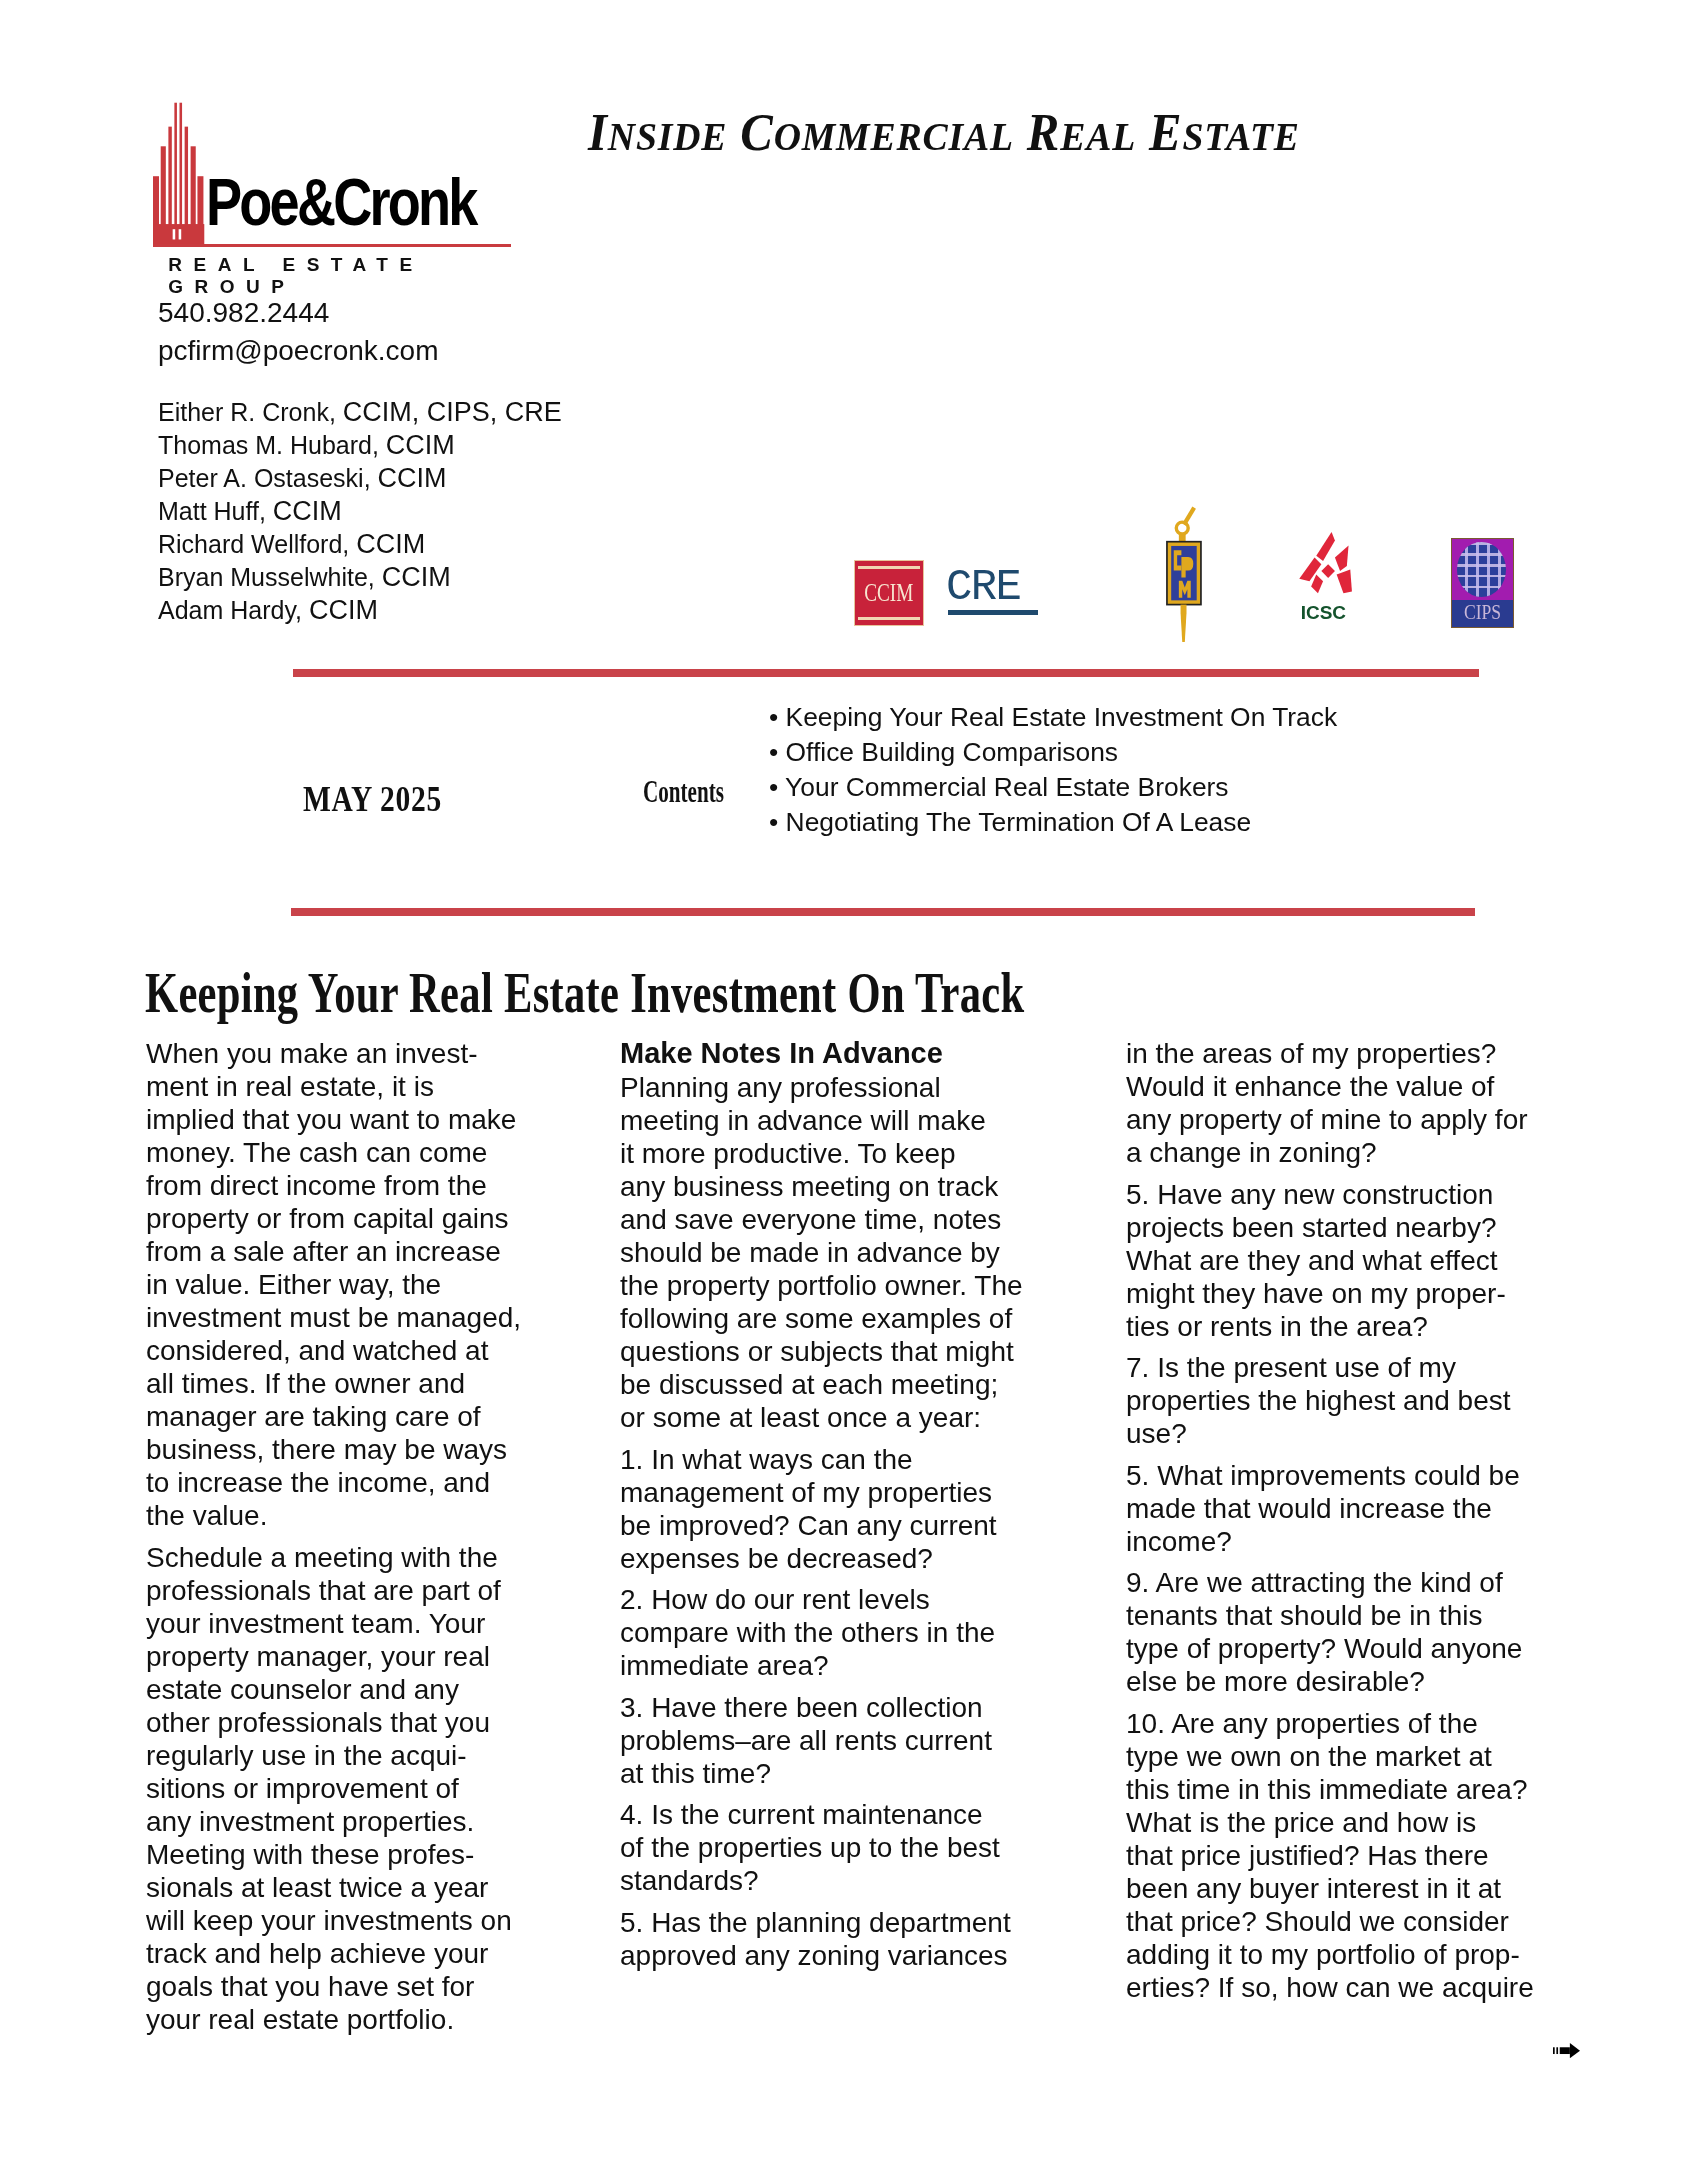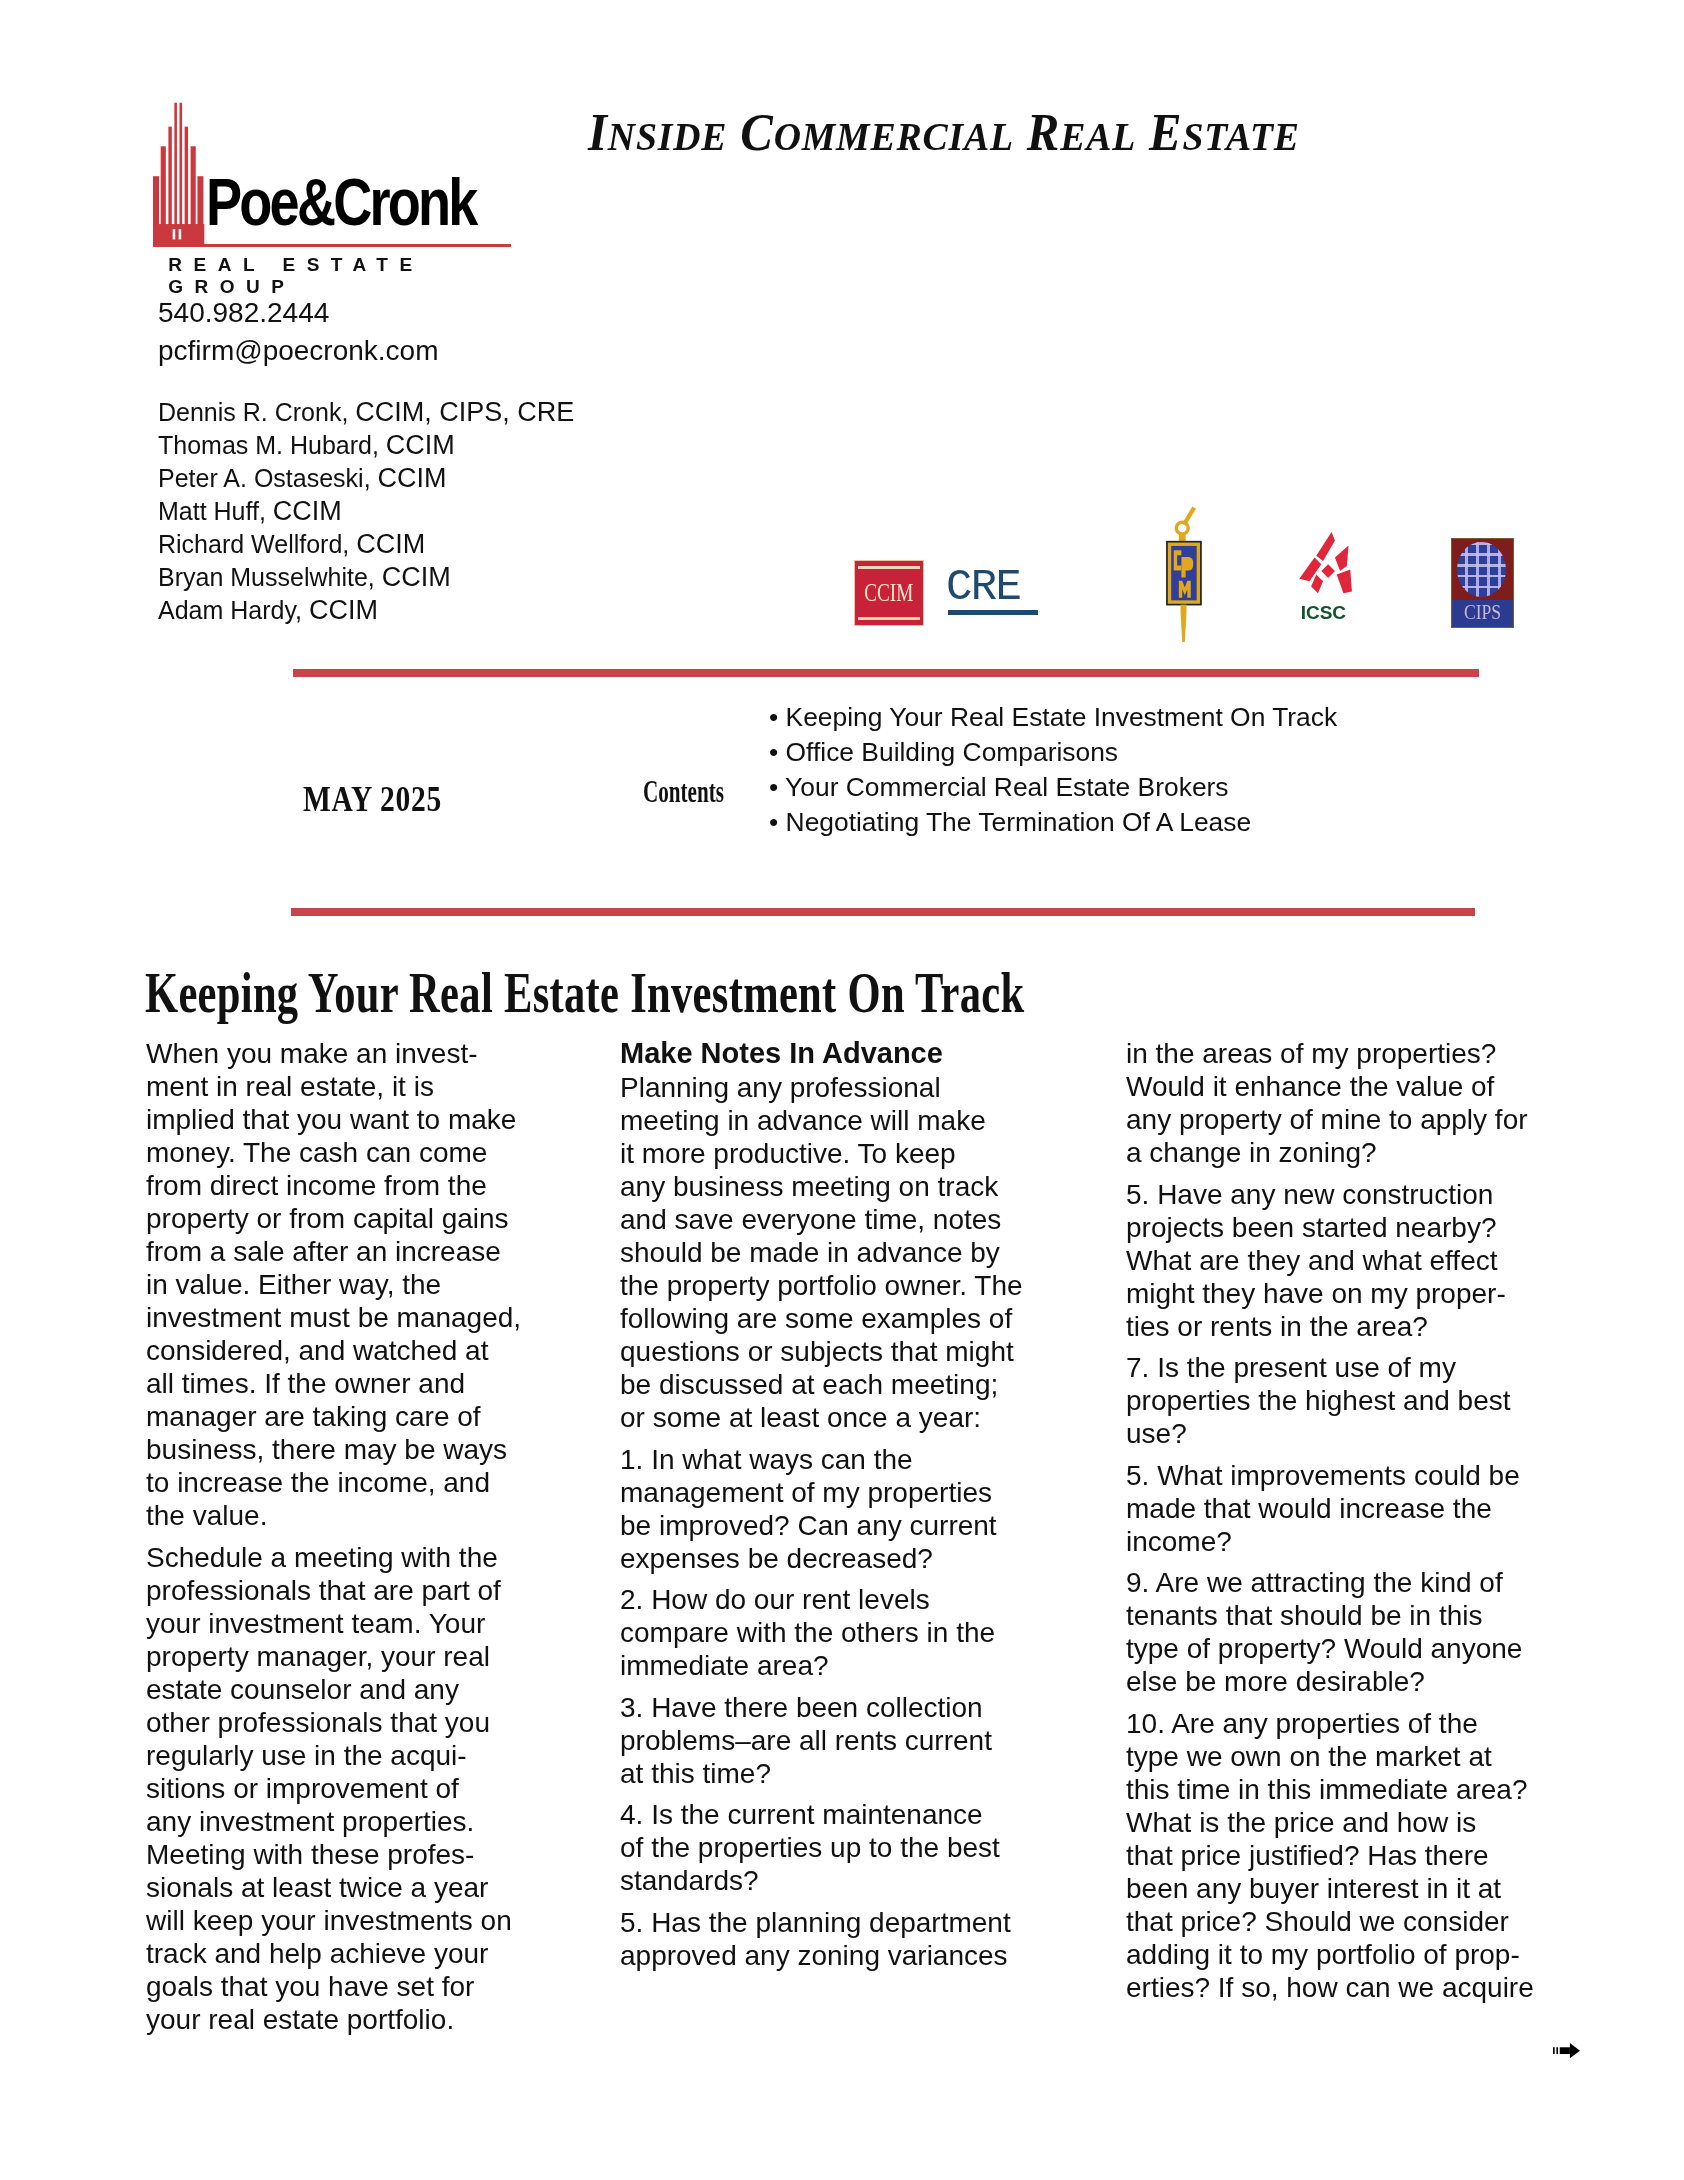--- a/index.html
+++ b/index.html
@@ -26,21 +26,21 @@
   #aff-ccim { left:854px; top:560px; width:70px; height:66px; background:#c8223a; border:1.7px solid #e7c49a; box-sizing:border-box; display:flex; align-items:center; justify-content:center; }
   #aff-ccim::before, #aff-ccim::after { content:""; position:absolute; left:3.4px; right:3.4px; height:2.6px; background:#f1d6b3; }
   #aff-ccim::before { top:5.1px; } #aff-ccim::after { bottom:5.1px; }
   #aff-ccim span { font-family:"Liberation Serif", serif; font-size:25.6px; color:#f7e6d0; transform:scaleX(0.75); display:inline-block; }
   #aff-cre { left:946px; top:562px; width:94px; height:60px; }
   #aff-cre span { font-family:Liberation Mono, monospace; font-size:44px; color:#1f4a6e; letter-spacing:-1.7px; display:block; }
   #aff-cre i { display:block; height:5.1px; background:#1f4a6e; margin:-1.7px 1.7px 0; }
   #aff-cpm { left:1165px; top:506px; width:43px; height:136px; }
   #aff-icsc { left:1299px; top:532px; width:60px; height:94px; }
   #aff-icsc span { position:absolute; left:1.7px; top:70px; font-weight:bold; font-size:19px; color:#14532d; }
-  #aff-cips { left:1451px; top:538px; width:63px; height:90px; background:#7f1d1d; border:1.7px solid #7a5a30; box-sizing:border-box; overflow:hidden; }
+  #aff-cips { left:1451px; top:538px; width:63px; height:90px; background:#a21caf; border:1.7px solid #7a5a30; box-sizing:border-box; overflow:hidden; }
   #aff-cips .globe { position:absolute; left:5.1px; top:3.4px; width:49px; height:55px; border-radius:50%; background:repeating-linear-gradient(0deg,#2c3f9b 0 8.5px,#b8b0e0 8.5px 11px), #2c3f9b; }
   #aff-cips .globe::after { content:""; position:absolute; inset:0; border-radius:50%; background:repeating-linear-gradient(90deg,transparent 0 8.5px,rgba(200,190,240,.85) 8.5px 11px); }
   #aff-cips .bar { position:absolute; left:0; right:0; bottom:0; height:27px; background:#2a3b90; }
   #aff-cips span { position:absolute; left:0; right:0; bottom:1.7px; text-align:center; font-family:"Liberation Serif", serif; font-size:22px; color:#c9b7d8; transform:scaleX(0.8); }
 
   
   .red-rule { position:absolute; height:7.7px; background:#c9434a; }
   #rule-top { left:293px; top:669px; width:1186px; }
   #rule-bottom { left:291px; top:908px; width:1184px; }
 
@@ -91,21 +91,21 @@
   <span>R</span><span class="sc">EAL</span>
   <span>E</span><span class="sc">STATE</span>
 </div>
 
 <div id="contact" class="abs">
   <div>540.982.2444</div>
   <div>pcfirm@poecronk.com</div>
 </div>
 
 <div id="staff" class="abs">
-  <div><span>Dennis R. Cronk, </span><span class="cred">CCIM, CIPS, CRE</span></div>
+  <div><span>Either R. Cronk, </span><span class="cred">CCIM, CIPS, CRE</span></div>
   <div><span>Thomas M. Hubard, </span><span class="cred">CCIM</span></div>
   <div><span>Peter A. Ostaseski, </span><span class="cred">CCIM</span></div>
   <div><span>Matt Huff, </span><span class="cred">CCIM</span></div>
   <div><span>Richard Wellford, </span><span class="cred">CCIM</span></div>
   <div><span>Bryan Musselwhite, </span><span class="cred">CCIM</span></div>
   <div><span>Adam Hardy, </span><span class="cred">CCIM</span></div>
 </div>
 
 <div id="aff-ccim" class="aff">
     <span>CCIM</span>

